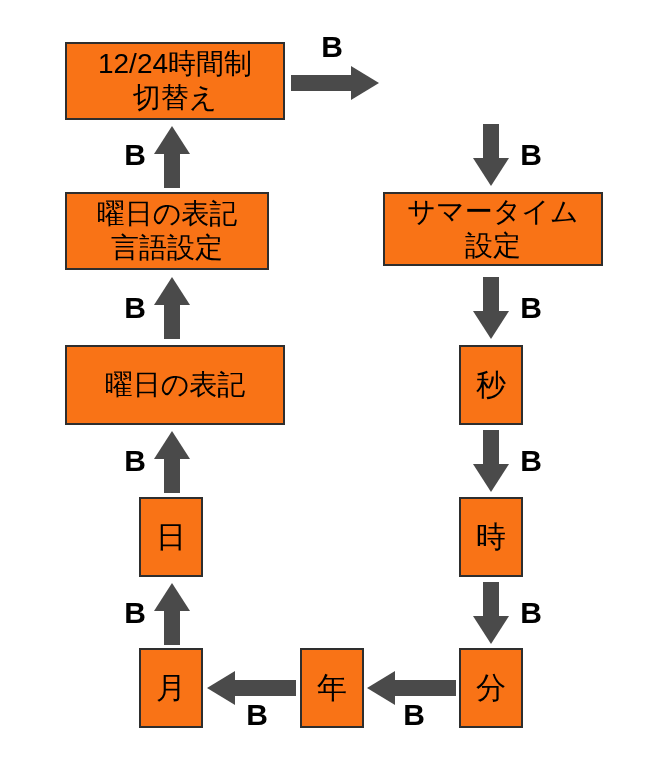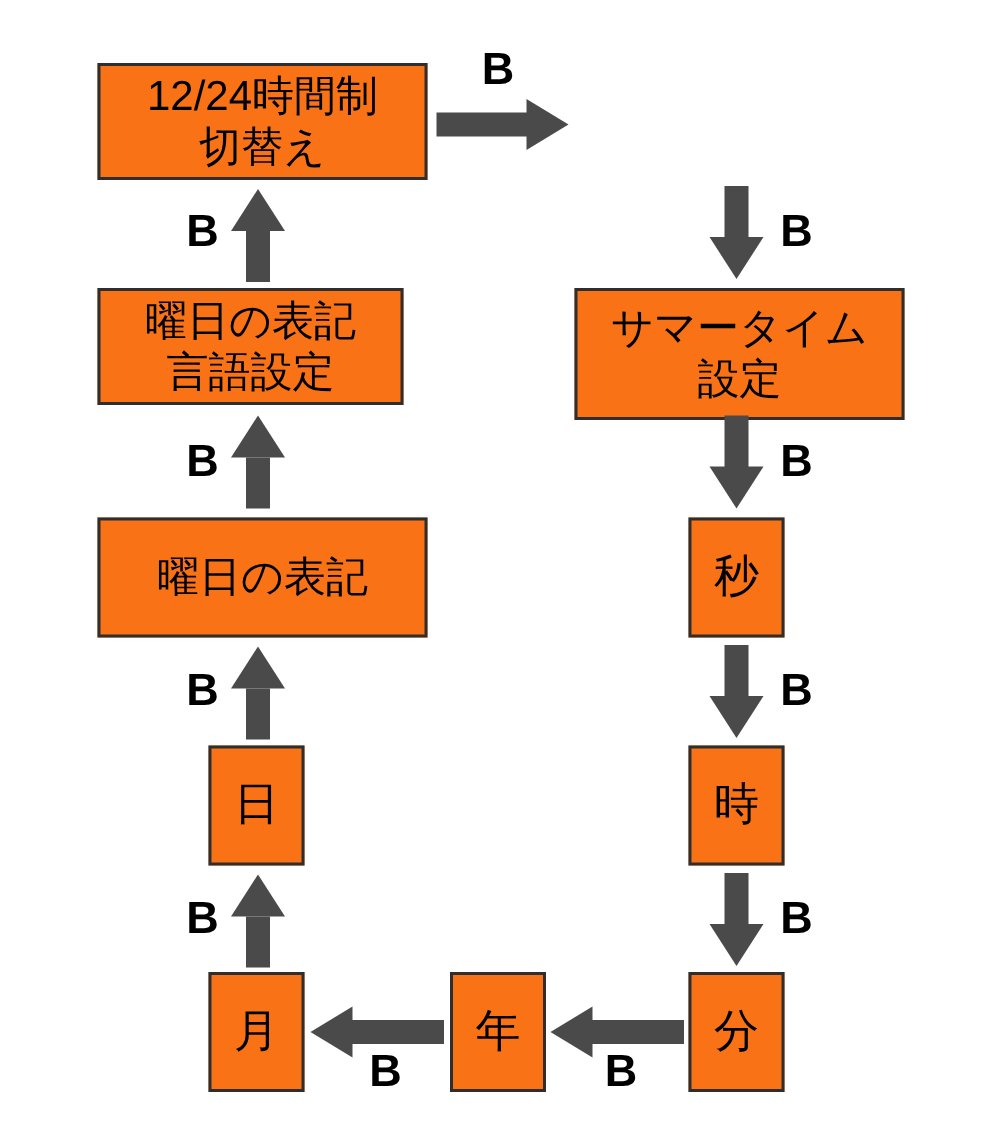--- a/index.html
+++ b/index.html
@@ -43,21 +43,21 @@
     color: #000000;
   }
 </style>
 </head>
 <body>
 
 <div class="canvas">
 
   <div class="node big" style="left:65px; top:42px; width:220px; height:78px;">12/24時間制
 切替え</div>
-  <div class="node big" style="left:383px; top:192px; width:220px; height:88px;">サマータイム
+  <div class="node big" style="left:383px; top:192px; width:220px; height:74px;">サマータイム
 設定</div>
   <div class="node big" style="left:65px; top:192px; width:204px; height:78px;">曜日の表記
 言語設定</div>
   <div class="node big" style="left:65px; top:345px; width:220px; height:80px;">曜日の表記</div>
   <div class="node small" style="left:459px; top:345px; width:64px; height:80px;">秒</div>
   <div class="node small" style="left:139px; top:497px; width:64px; height:80px;">日</div>
   <div class="node small" style="left:459px; top:497px; width:64px; height:80px;">時</div>
   <div class="node small" style="left:139px; top:648px; width:64px; height:80px;">月</div>
   <div class="node small" style="left:300px; top:648px; width:64px; height:80px;">年</div>
   <div class="node small" style="left:459px; top:648px; width:64px; height:80px;">分</div>

